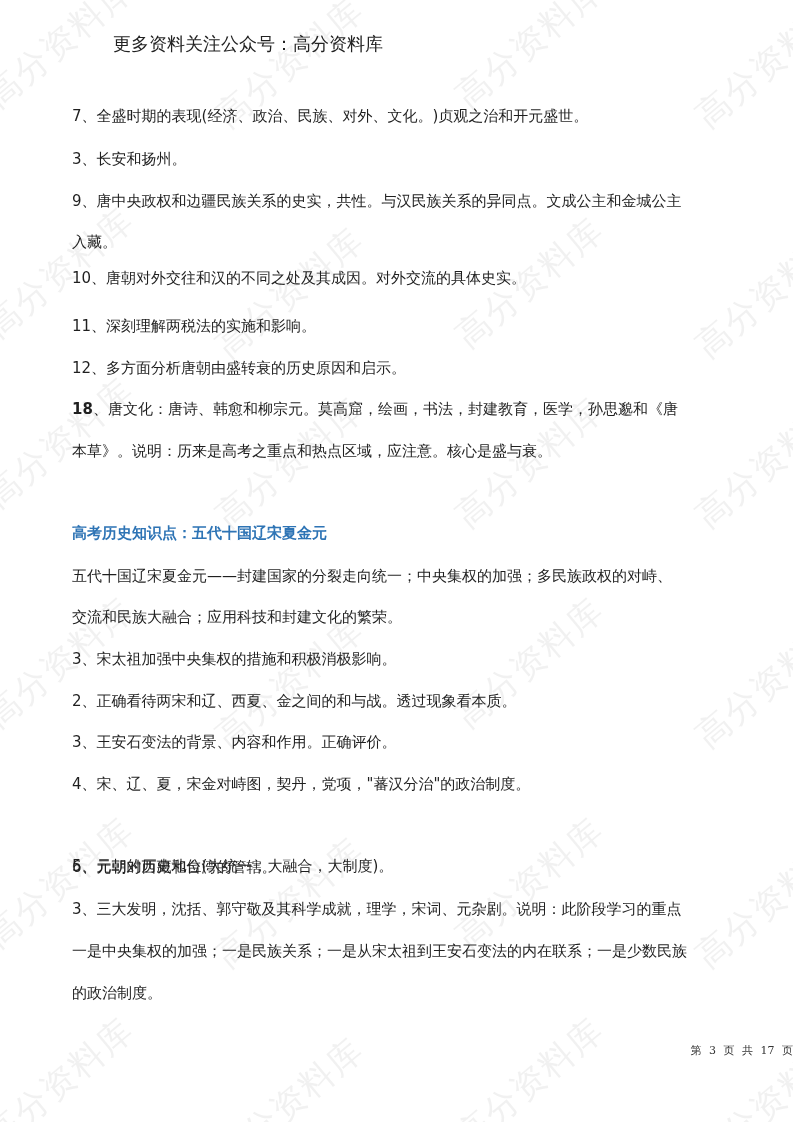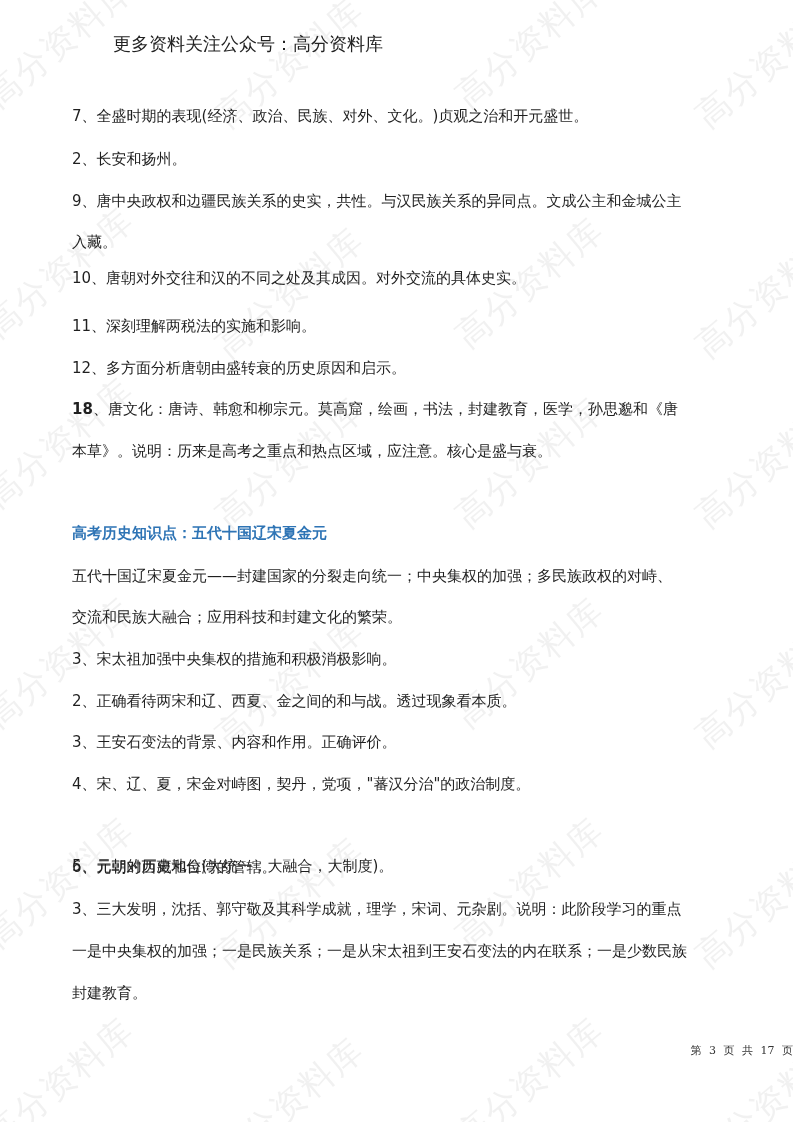--- a/index.html
+++ b/index.html
@@ -70,21 +70,21 @@
   <div class="wm" style="left:200px;top:1080px">高分资料库</div>
   <div class="wm" style="left:440px;top:1060px">高分资料库</div>
   <div class="wm" style="left:680px;top:1080px">高分资料库</div>
 </div>
 
 <div class="page">
   <div class="header-note">更多资料关注公众号：高分资料库</div>
 
   <div>
     <div class="line" style="top:107px">7、全盛时期的表现(经济、政治、民族、对外、文化。)贞观之治和开元盛世。</div>
-    <div class="line" style="top:150px">2、长安和扬州。</div>
+    <div class="line" style="top:150px">3、长安和扬州。</div>
     <div class="line" style="top:192px">9、唐中央政权和边疆民族关系的史实，共性。与汉民族关系的异同点。文成公主和金城公主</div>
     <div class="line" style="top:233px">入藏。</div>
     <div class="line" style="top:269px">10、唐朝对外交往和汉的不同之处及其成因。对外交流的具体史实。</div>
     <div class="line" style="top:317px">11、深刻理解两税法的实施和影响。</div>
     <div class="line" style="top:359px">12、多方面分析唐朝由盛转衰的历史原因和启示。</div>
     <div class="line" style="top:400px"><b class="num">18</b><span>、唐文化：唐诗、韩愈和柳宗元。莫高窟，绘画，书法，封建教育，医学，孙思邈和《唐</span></div>
     <div class="line" style="top:442px">本草》。说明：历来是高考之重点和热点区域，应注意。核心是盛与衰。</div>
   </div>
 
   <div class="section-title">高考历史知识点：五代十国辽宋夏金元</div>
@@ -93,17 +93,17 @@
     <div class="line" style="top:567px">五代十国辽宋夏金元——封建国家的分裂走向统一；中央集权的加强；多民族政权的对峙、</div>
     <div class="line" style="top:608px">交流和民族大融合；应用科技和封建文化的繁荣。</div>
     <div class="line" style="top:650px">3、宋太祖加强中央集权的措施和积极消极影响。</div>
     <div class="line" style="top:692px">2、正确看待两宋和辽、西夏、金之间的和与战。透过现象看本质。</div>
     <div class="line" style="top:733px">3、王安石变法的背景、内容和作用。正确评价。</div>
     <div class="line" style="top:775px">4、宋、辽、夏，宋金对峙图，契丹，党项，"蕃汉分治"的政治制度。</div>
     <div class="line" style="top:857px">5、元朝的历史地位(大统一，大融合，大制度)。</div>
     <div class="line" style="top:858px">6、元朝对西藏和台湾的管辖。</div>
     <div class="line" style="top:900px">3、三大发明，沈括、郭守敬及其科学成就，理学，宋词、元杂剧。说明：此阶段学习的重点</div>
     <div class="line" style="top:942px">一是中央集权的加强；一是民族关系；一是从宋太祖到王安石变法的内在联系；一是少数民族</div>
-    <div class="line" style="top:984px">封建教育。</div>
+    <div class="line" style="top:984px">的政治制度。</div>
   </div>
 
   <div class="footer">第 3 页 共 17 页</div>
 </div>
 
 </body></html>

